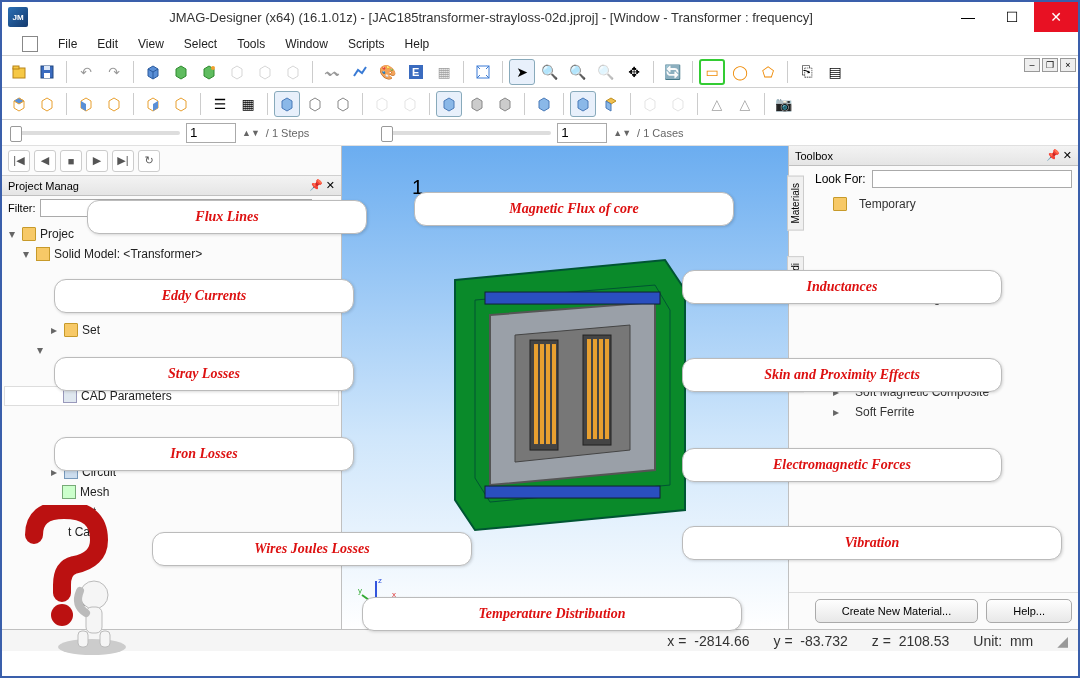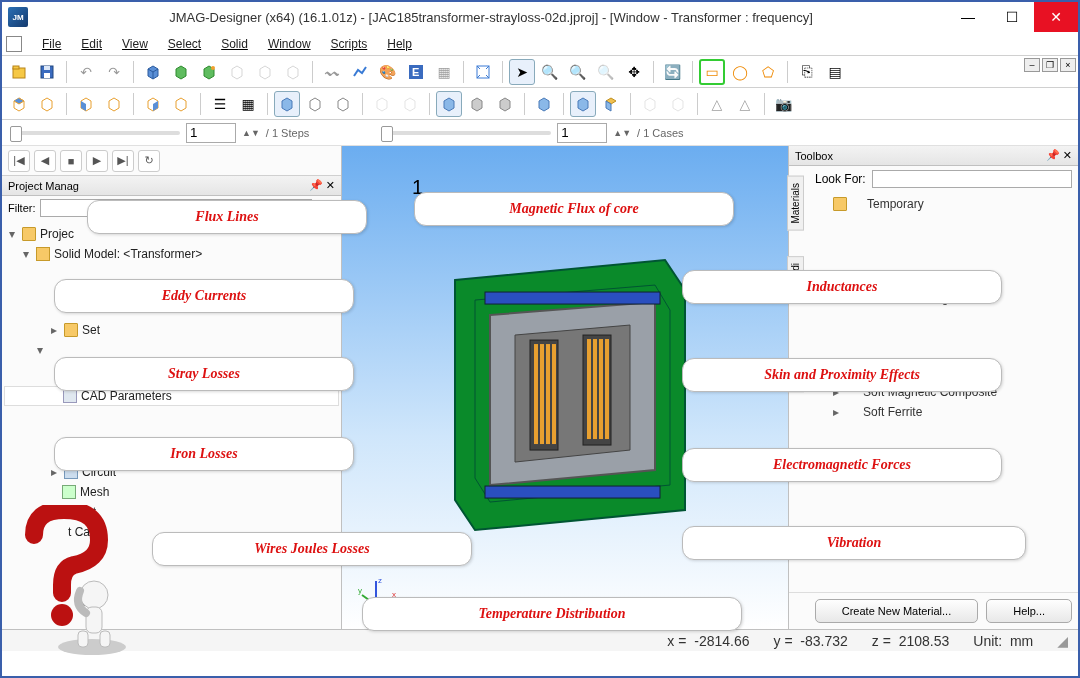--- a/index.html
+++ b/index.html
@@ -3,21 +3,21 @@
 <meta charset="utf-8">
 <style>
 * { box-sizing: border-box; margin: 0; padding: 0; }
 body { font-family: "Segoe UI", Tahoma, sans-serif; font-size: 12px; background: #fff; overflow: hidden; width: 1080px; height: 678px; position: relative; border: 2px solid #3a5fab; }
 .titlebar { height: 30px; background: #fff; display: flex; align-items: center; padding: 0 0 0 6px; }
 .app-icon { width: 20px; height: 20px; background: linear-gradient(135deg,#2a6fb5,#153a6e); border-radius: 2px; margin-right: 8px; display:flex;align-items:center;justify-content:center;color:#fff;font-size:8px;font-weight:bold;}
 .title-text { flex: 1; text-align: center; font-size: 13px; color: #333; }
 .winbtns { display: flex; }
 .winbtn { width: 44px; height: 30px; display: flex; align-items: center; justify-content: center; font-size: 14px; }
 .winbtn.close { background: #e81123; color: #fff; }
-.menubar { height: 24px; display: flex; align-items: center; padding: 0 4px; border-bottom: 1px solid #d0d0d0; text-decoration: underline; }
+.menubar { height: 24px; display: flex; align-items: center; padding: 0 20px; border-bottom: 1px solid #d0d0d0; }
 .menubar .doc-icon { width:16px; height:16px; border:1px solid #888; background:#fff; margin-right: 10px; }
 .menuitem { padding: 2px 10px; color: #222; }
 .toolbar { height: 32px; display: flex; align-items: center; padding: 2px 4px; border-bottom: 1px solid #d0d0d0; gap: 2px; }
 .tbtn { width: 26px; height: 26px; border: 1px solid transparent; border-radius: 3px; display: flex; align-items: center; justify-content: center; font-size: 14px; }
 .tbtn.disabled { opacity: 0.4; }
 .sep { width: 1px; height: 22px; background: #ccc; margin: 0 4px; }
 .cube { width: 16px; height: 16px; position: relative; }
 .slider-row { height: 26px; display:flex; align-items:center; padding: 0 8px; gap: 6px; border-bottom:1px solid #e0e0e0; font-size:11px; color:#666;}
 .slider { flex:0 0 170px; height:4px; background:#ddd; position:relative; border-radius:2px;}
 .slider::after { content:''; position:absolute; left:0; top:-5px; width:10px; height:14px; background:#fff; border:1px solid #999; border-radius:2px;}
@@ -35,21 +35,21 @@
 .tree-icon { width:14px; height:14px; display:inline-block;}
 .folder { background:#f7c967; border:1px solid #c79a2a; border-radius:1px;}
 .viewport { flex:1; background: linear-gradient(#6badf0 0%, #cfe6fb 60%, #fff 100%); position:relative; overflow:hidden;}
 .axis { position:absolute; left:14px; bottom:14px; width:40px; height:40px;}
 .right-panel { width:290px; border-left:1px solid #c0c0c0; background:#fbfbfb; display:flex; flex-direction:column;}
 .vtab { position:absolute; writing-mode:vertical-rl; transform:rotate(180deg); font-size:10px; background:#f0f0f0; border:1px solid #ccc; padding:6px 2px;}
 .toolbox-body { flex:1; padding:4px 6px; position:relative; font-size:12px;}
 .lookfor { display:flex; align-items:center; gap:6px; margin-bottom:6px;}
 .lookfor input { flex:1; height:18px; border:1px solid #aaa;}
 .matlist { position:relative; height: 340px;}
-.matitem { display:flex; align-items:center; height:20px; gap:20px; padding-left:18px; color:#333;}
+.matitem { display:flex; align-items:center; height:20px; gap:12px; padding-left:18px; color:#333;}
 .matitem .tw { color:#666; width:10px;}
 .bottom-btns { display:flex; gap:8px; padding:6px; border-top:1px solid #ddd; justify-content:flex-end;}
 .bottom-btns button { height:24px; padding:0 26px; border:1px solid #aaa; background:linear-gradient(#fefefe,#e8e8e8); border-radius:5px; font-size:11px;}
 .statusbar { height:22px; border-top:1px solid #c0c0c0; display:flex; align-items:center; justify-content:flex-end; padding:0 10px; gap:24px; font-size:14px; color:#333; background:#f5f5f5;}
 .callout { position:absolute; background:#fff; border:1px solid #bbb; border-radius:12px; padding:8px 20px; font-family: Georgia, 'Times New Roman', serif; font-style:italic; font-weight:bold; color:#d11; font-size:14px; text-align:center; box-shadow:1px 1px 3px rgba(0,0,0,0.15); z-index:50;}
 .qmark { position:absolute; left:12px; bottom:18px; z-index:60; }
 .mdi-ctrls { position:absolute; right:2px; top:56px; display:flex; gap:2px;}
 .mdi-ctrls span { width:16px; height:14px; border:1px solid #999; font-size:9px; display:flex;align-items:center;justify-content:center; background:#eee;}
 .transformer { position:absolute; left:50%; top:50%; transform:translate(-50%,-52%); }
 </style>
@@ -65,21 +65,21 @@
     <div class="winbtn close">✕</div>
   </div>
 </div>
 
 <div class="menubar">
   <div class="doc-icon"></div>
   <div class="menuitem">File</div>
   <div class="menuitem">Edit</div>
   <div class="menuitem">View</div>
   <div class="menuitem">Select</div>
-  <div class="menuitem">Solid</div>
+  <div class="menuitem">Tools</div>
   <div class="menuitem">Window</div>
   <div class="menuitem">Scripts</div>
   <div class="menuitem">Help</div>
 </div>
 
 <div class="mdi-ctrls">
   <span>–</span>
   <span>❐</span>
   <span>×</span>
 </div>
@@ -480,21 +480,21 @@
 
 <div class="callout" style="left:85px; top:198px; width:280px">Flux Lines</div>
 <div class="callout" style="left:52px; top:277px; width:300px">Eddy Currents</div>
 <div class="callout" style="left:52px; top:355px; width:300px">Stray Losses</div>
 <div class="callout" style="left:52px; top:435px; width:300px">Iron Losses</div>
 <div class="callout" style="left:150px; top:530px; width:320px">Wires Joules Losses</div>
 <div class="callout" style="left:412px; top:190px; width:320px">Magnetic Flux of core</div>
 <div class="callout" style="left:680px; top:268px; width:320px">Inductances</div>
 <div class="callout" style="left:680px; top:356px; width:320px">Skin and Proximity Effects</div>
 <div class="callout" style="left:680px; top:446px; width:320px">Electromagnetic Forces</div>
-<div class="callout" style="left:680px; top:524px; width:344px">Vibration</div>
+<div class="callout" style="left:680px; top:524px; width:380px">Vibration</div>
 <div class="callout" style="left:360px; top:595px; width:380px">Temperature Distribution</div>
 
 <div class="qmark">
   <svg width="120" height="150" viewBox="0 0 120 150">
     <path d="M20,30 Q20,5 50,5 Q85,5 85,35 Q85,55 60,60 Q48,63 48,80 L48,88" fill="none" stroke="#b11" stroke-width="18" stroke-linecap="round"></path>
     <circle cx="48" cy="110" r="11" fill="#b11"></circle>
     <ellipse cx="78" cy="142" rx="34" ry="8" fill="#ccc"></ellipse>
     <circle cx="80" cy="90" r="14" fill="#f5f5f5" stroke="#bbb"></circle>
     <rect x="72" y="102" width="16" height="26" rx="6" fill="#f5f5f5" stroke="#bbb"></rect>
     <rect x="64" y="126" width="10" height="16" rx="4" fill="#f5f5f5" stroke="#bbb"></rect>

